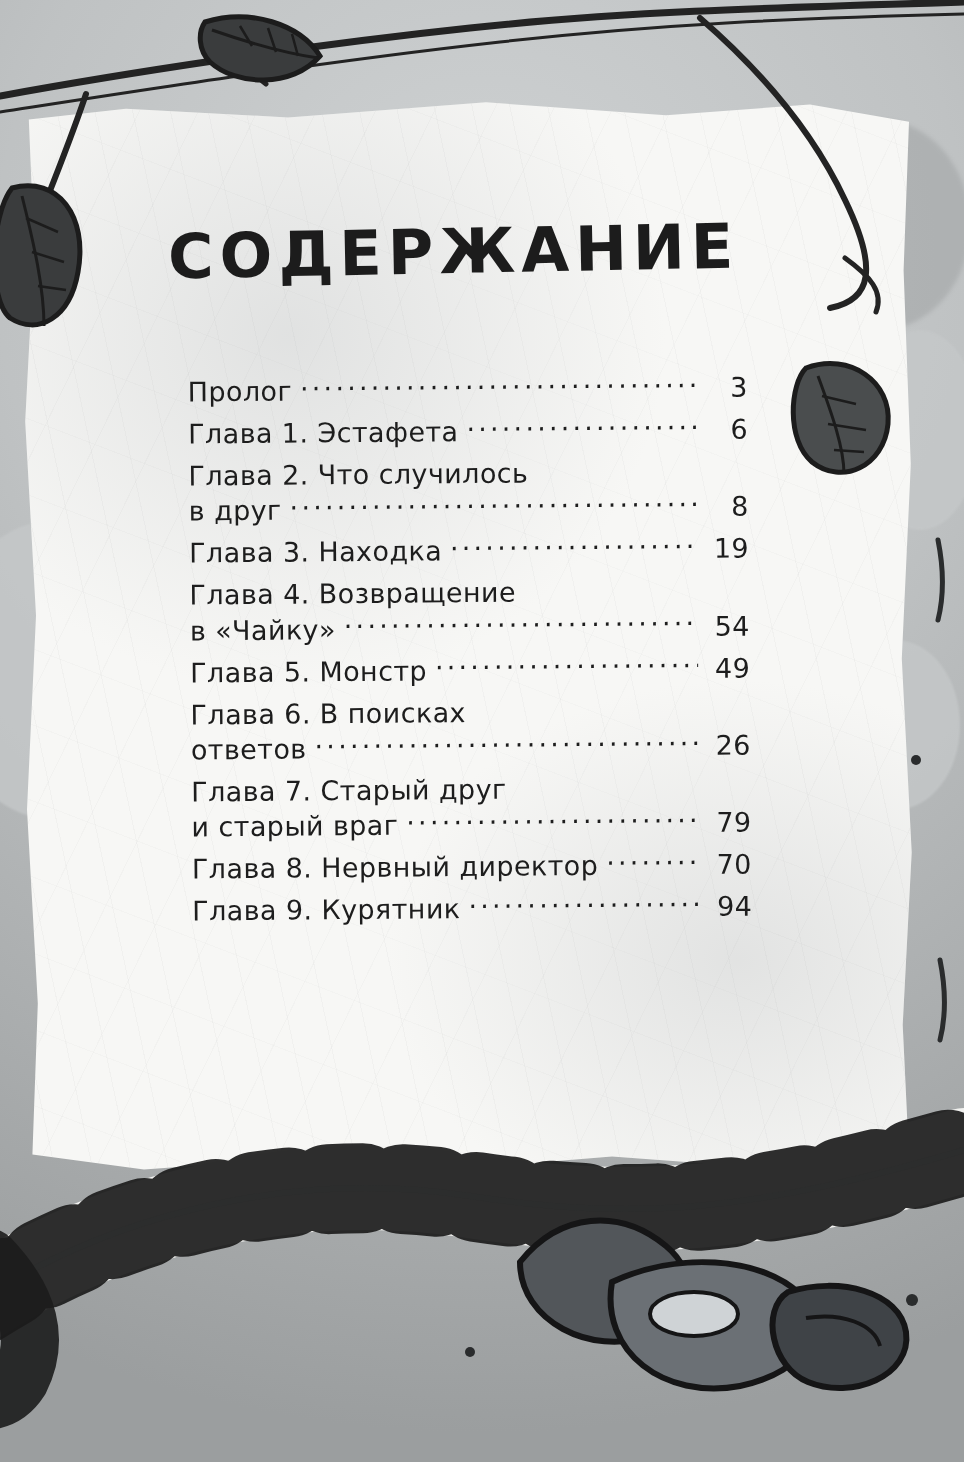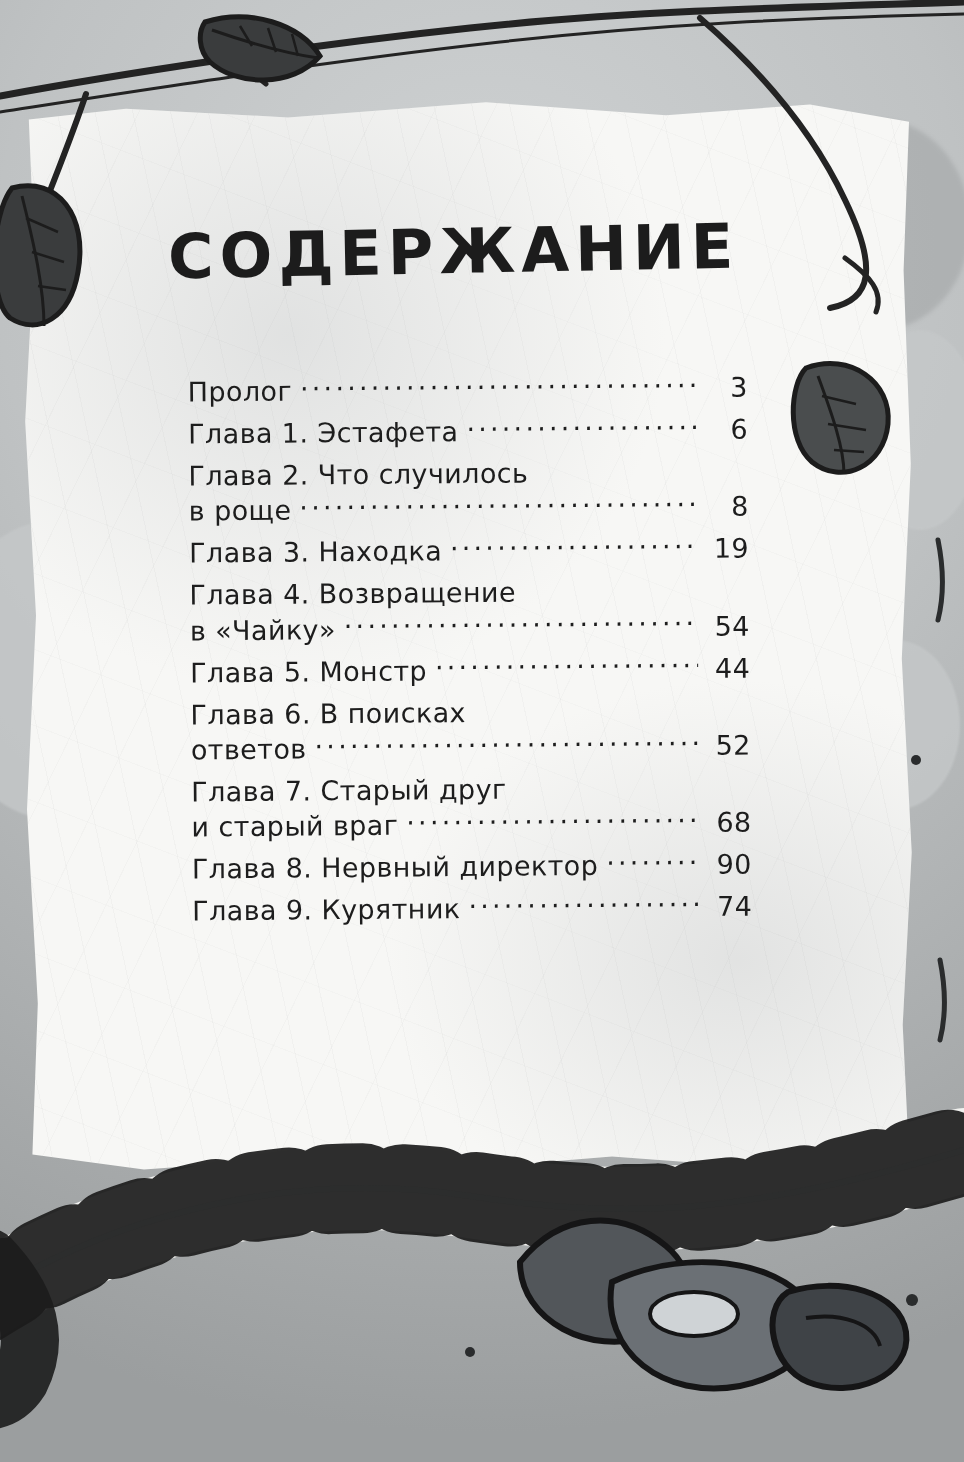--- a/index.html
+++ b/index.html
@@ -240,21 +240,21 @@
         <div class="toc-line">
           <span class="toc-label">Глава 1. Эстафета</span>
           <span class="toc-dots"></span>
           <span class="toc-page">6</span>
         </div>
       </div>
 
       <div class="toc-entry">
         <span class="toc-cont">Глава 2. Что случилось</span>
         <div class="toc-line">
-          <span class="toc-label">в роще</span>
+          <span class="toc-label">в друг</span>
           <span class="toc-dots"></span>
           <span class="toc-page">8</span>
         </div>
       </div>
 
       <div class="toc-entry">
         <div class="toc-line">
           <span class="toc-label">Глава 3. Находка</span>
           <span class="toc-dots"></span>
           <span class="toc-page">19</span>
@@ -267,53 +267,53 @@
           <span class="toc-label">в «Чайку»</span>
           <span class="toc-dots"></span>
           <span class="toc-page">54</span>
         </div>
       </div>
 
       <div class="toc-entry">
         <div class="toc-line">
           <span class="toc-label">Глава 5. Монстр</span>
           <span class="toc-dots"></span>
-          <span class="toc-page">44</span>
+          <span class="toc-page">49</span>
         </div>
       </div>
 
       <div class="toc-entry">
         <span class="toc-cont">Глава 6. В поисках</span>
         <div class="toc-line">
           <span class="toc-label">ответов</span>
           <span class="toc-dots"></span>
-          <span class="toc-page">52</span>
+          <span class="toc-page">26</span>
         </div>
       </div>
 
       <div class="toc-entry">
         <span class="toc-cont">Глава 7. Старый друг</span>
         <div class="toc-line">
           <span class="toc-label">и старый враг</span>
           <span class="toc-dots"></span>
-          <span class="toc-page">68</span>
+          <span class="toc-page">79</span>
         </div>
       </div>
 
       <div class="toc-entry">
         <div class="toc-line">
           <span class="toc-label">Глава 8. Нервный директор</span>
           <span class="toc-dots"></span>
-          <span class="toc-page">90</span>
+          <span class="toc-page">70</span>
         </div>
       </div>
 
       <div class="toc-entry">
         <div class="toc-line">
           <span class="toc-label">Глава 9. Курятник</span>
           <span class="toc-dots"></span>
-          <span class="toc-page">74</span>
+          <span class="toc-page">94</span>
         </div>
       </div>
 
     </div>
   </div>
 </div>
 
 </body></html>

